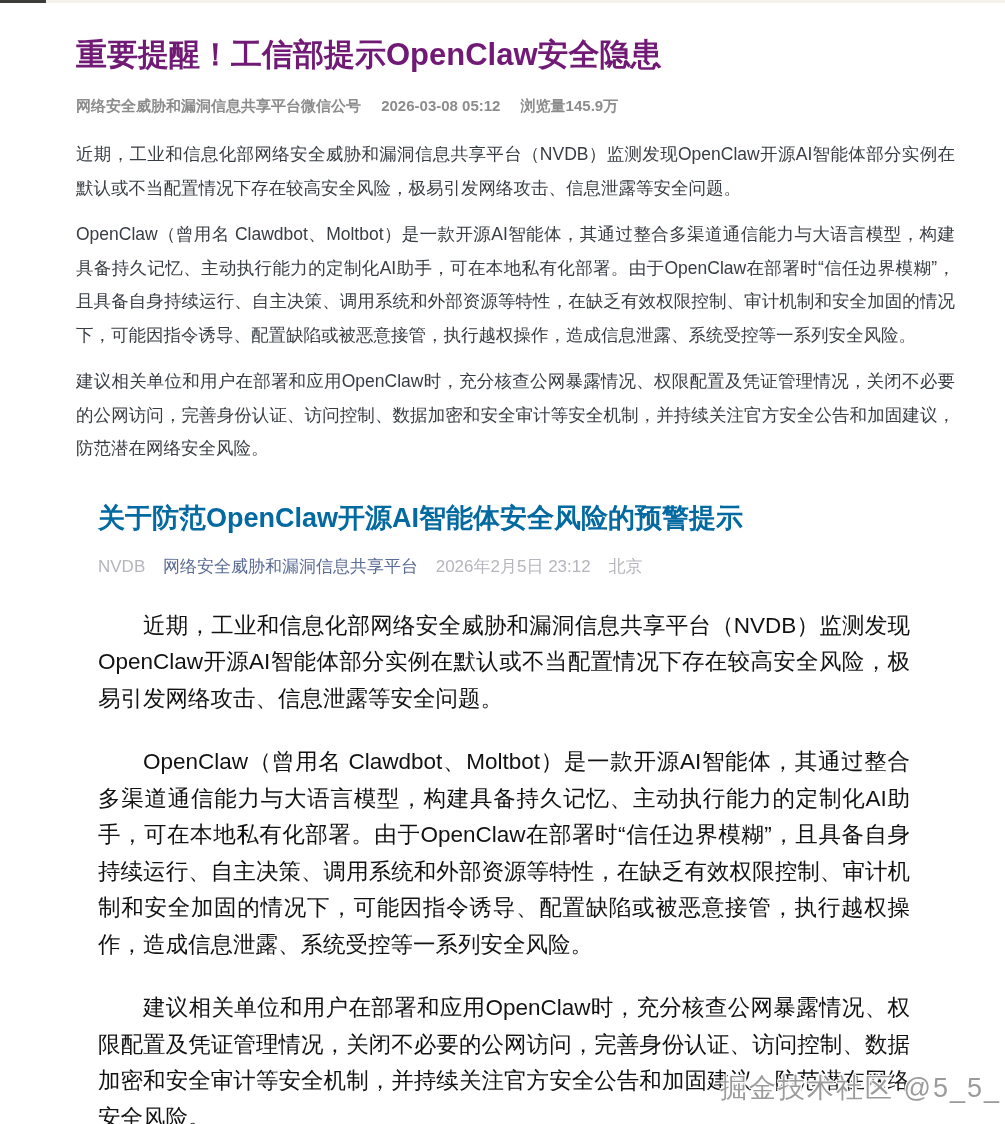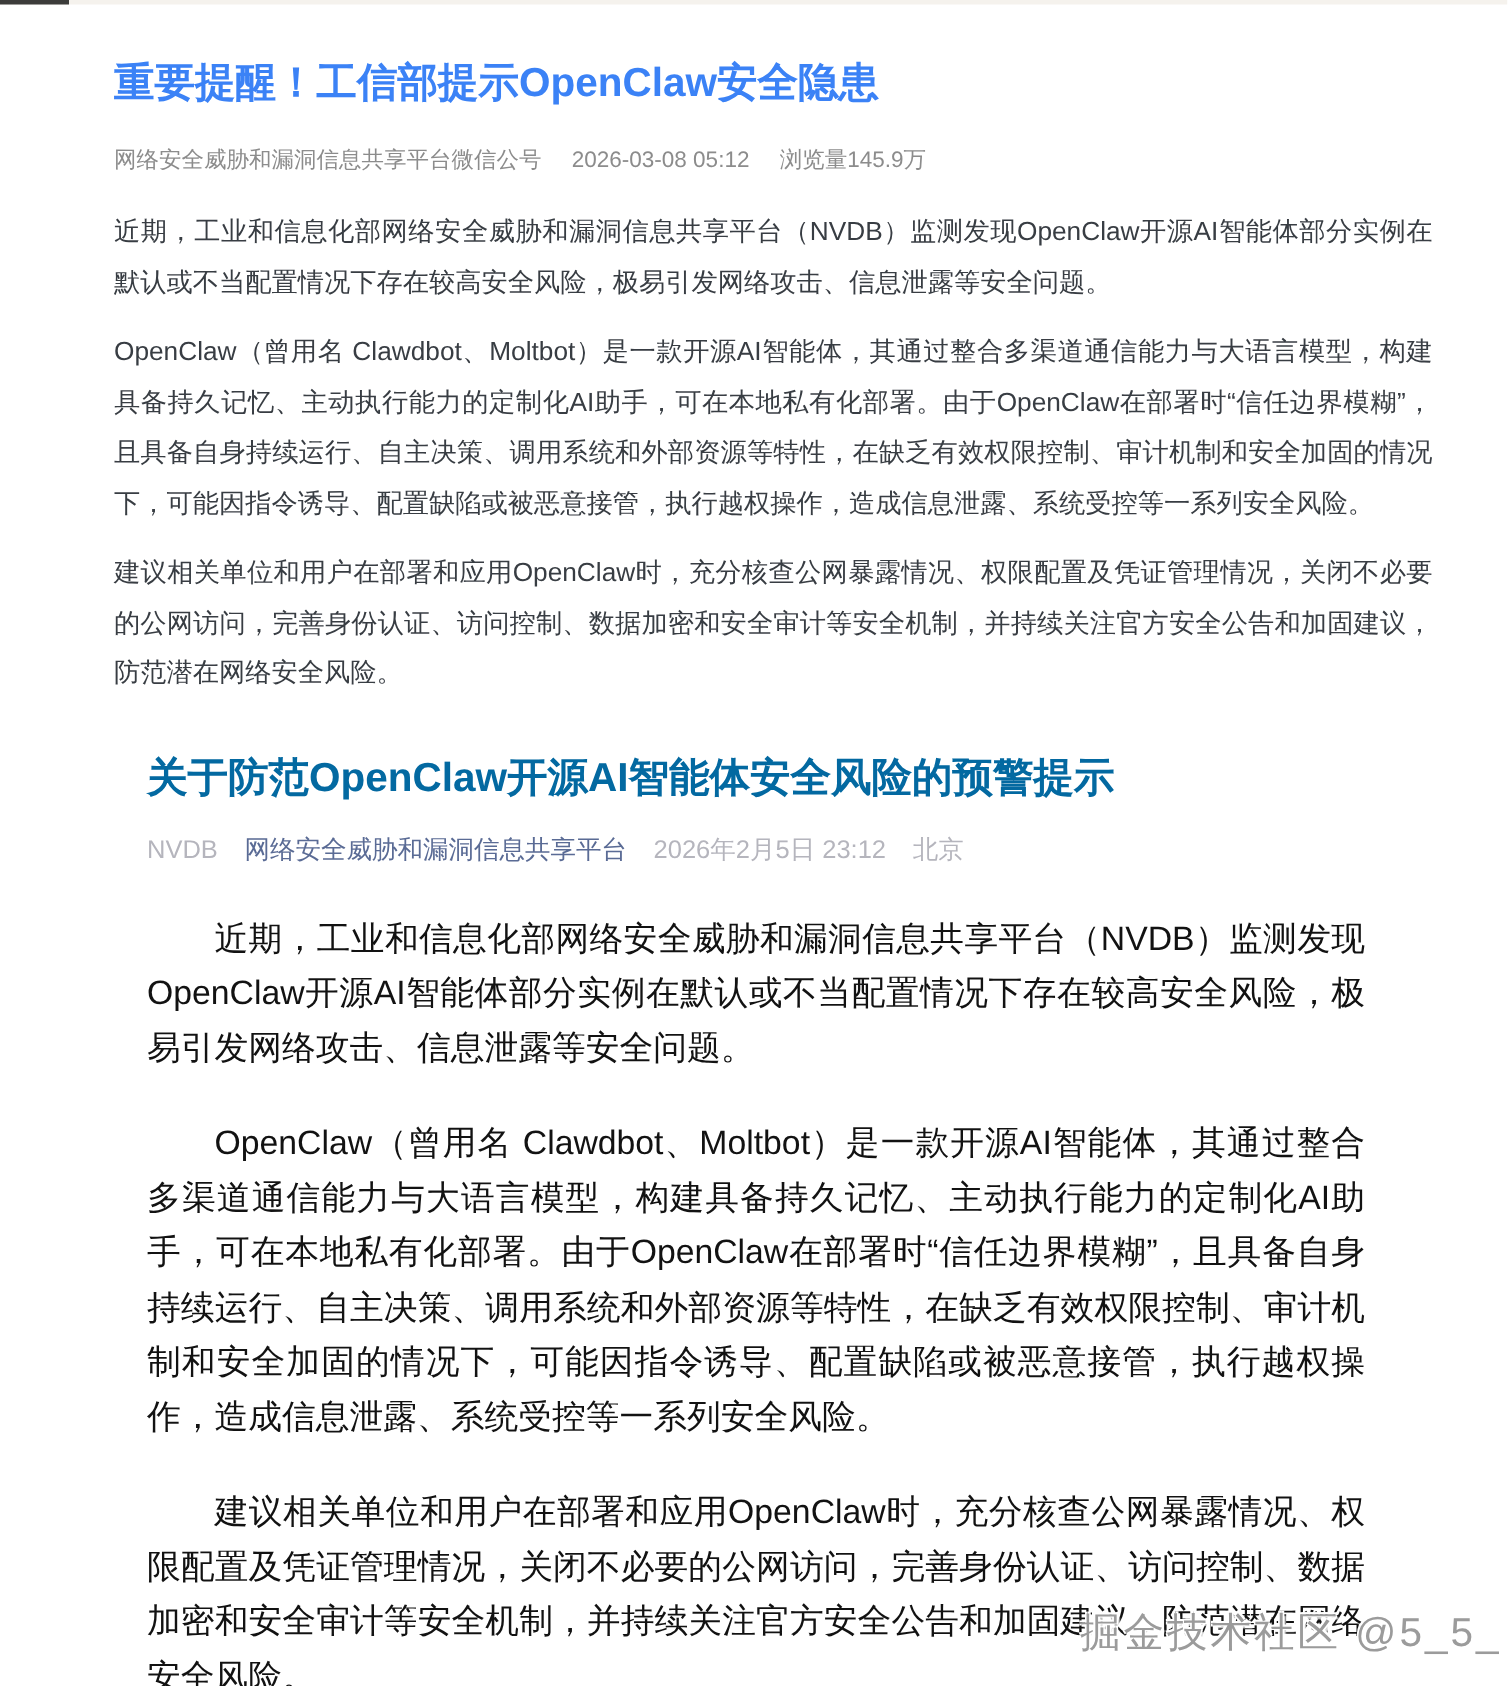--- a/index.html
+++ b/index.html
@@ -26,31 +26,31 @@
     width: 46px; height: 3px;
     background: #3c3c3a;
   }
   .page {
     padding: 33px 50px 0 76px;
     box-sizing: border-box;
     width: 1005px;
   }
   h1.title {
     margin: 0 0 20px 0;
-    font-size: 27px;
+    font-size: 31px;
     line-height: 44px;
     font-weight: 700;
-    color: #3b82f6;
+    color: #701a75;
   }
   .meta1 {
     font-size: 15px;
     color: #8c8c8c;
     margin: 0 0 22px 0;
   }
-  .meta1 span { margin-right: 16px; }
+  .meta1 span { margin-right: 16px; font-weight: bold; }
   .outer-paragraphs p {
     margin: 0 0 13px 0;
     font-size: 17.5px;
     line-height: 33.5px;
     color: #383d43;
     text-align: justify;
   }
   .notice {
     margin: 34px 0 0 22px;
     width: 812px;

